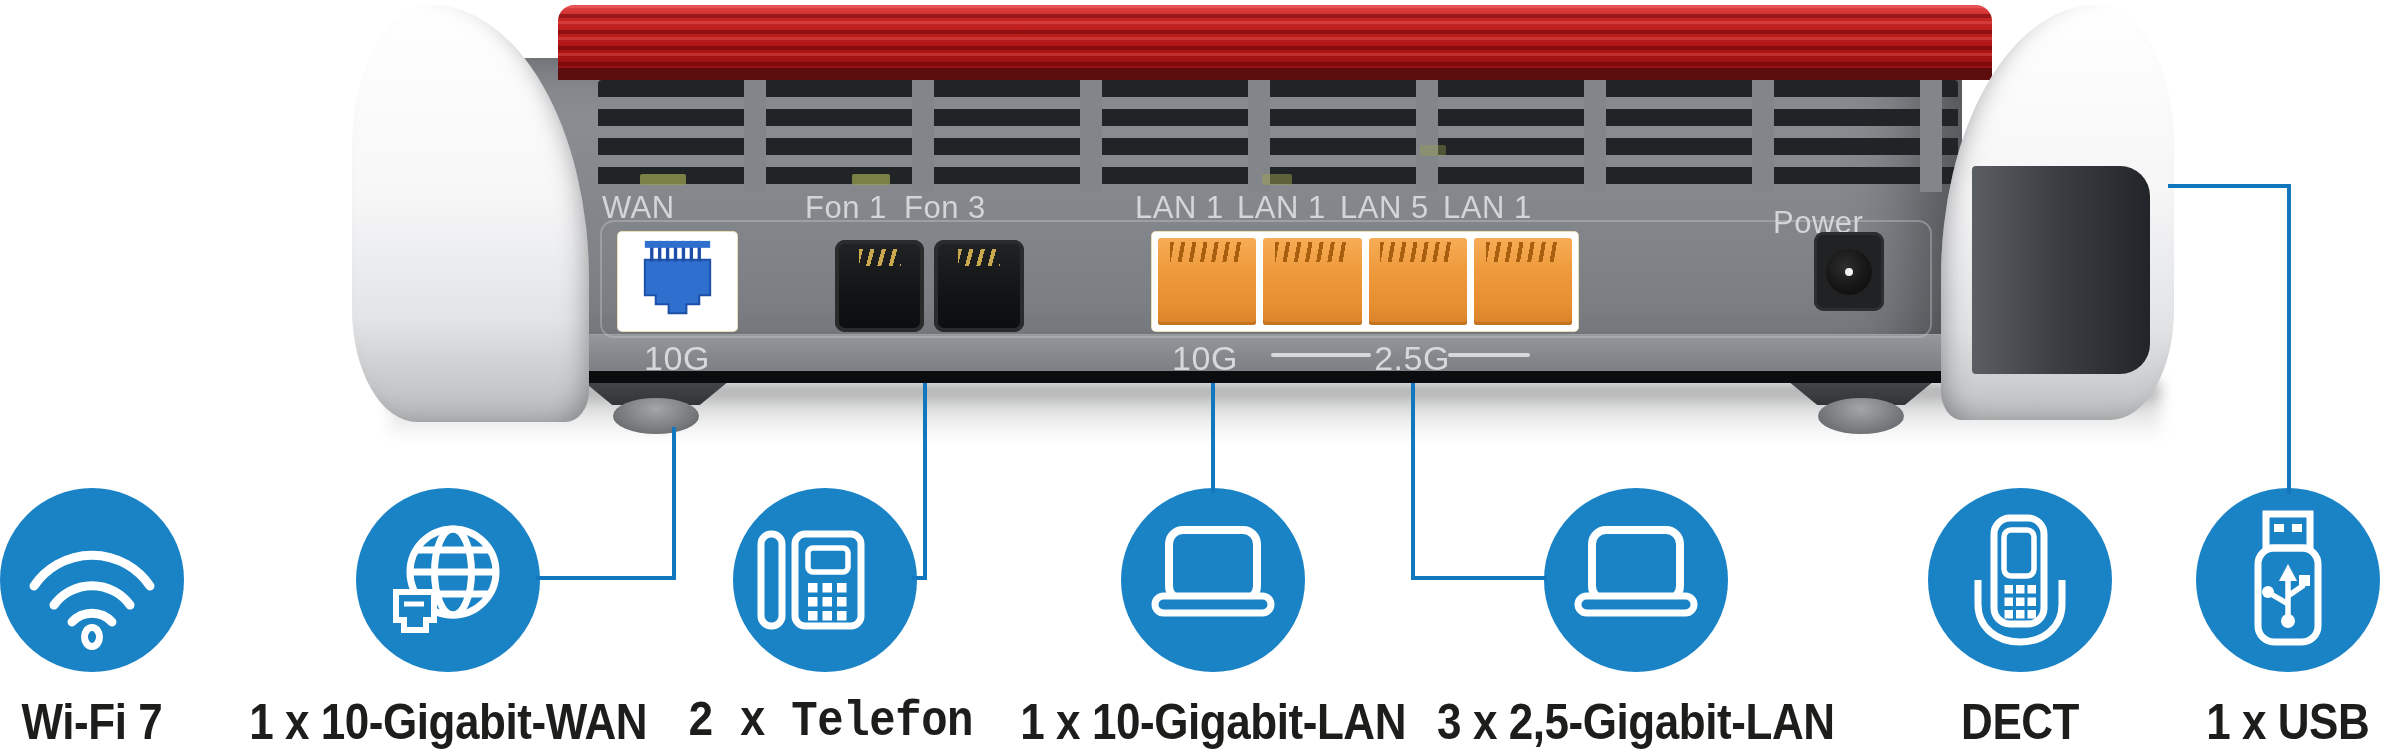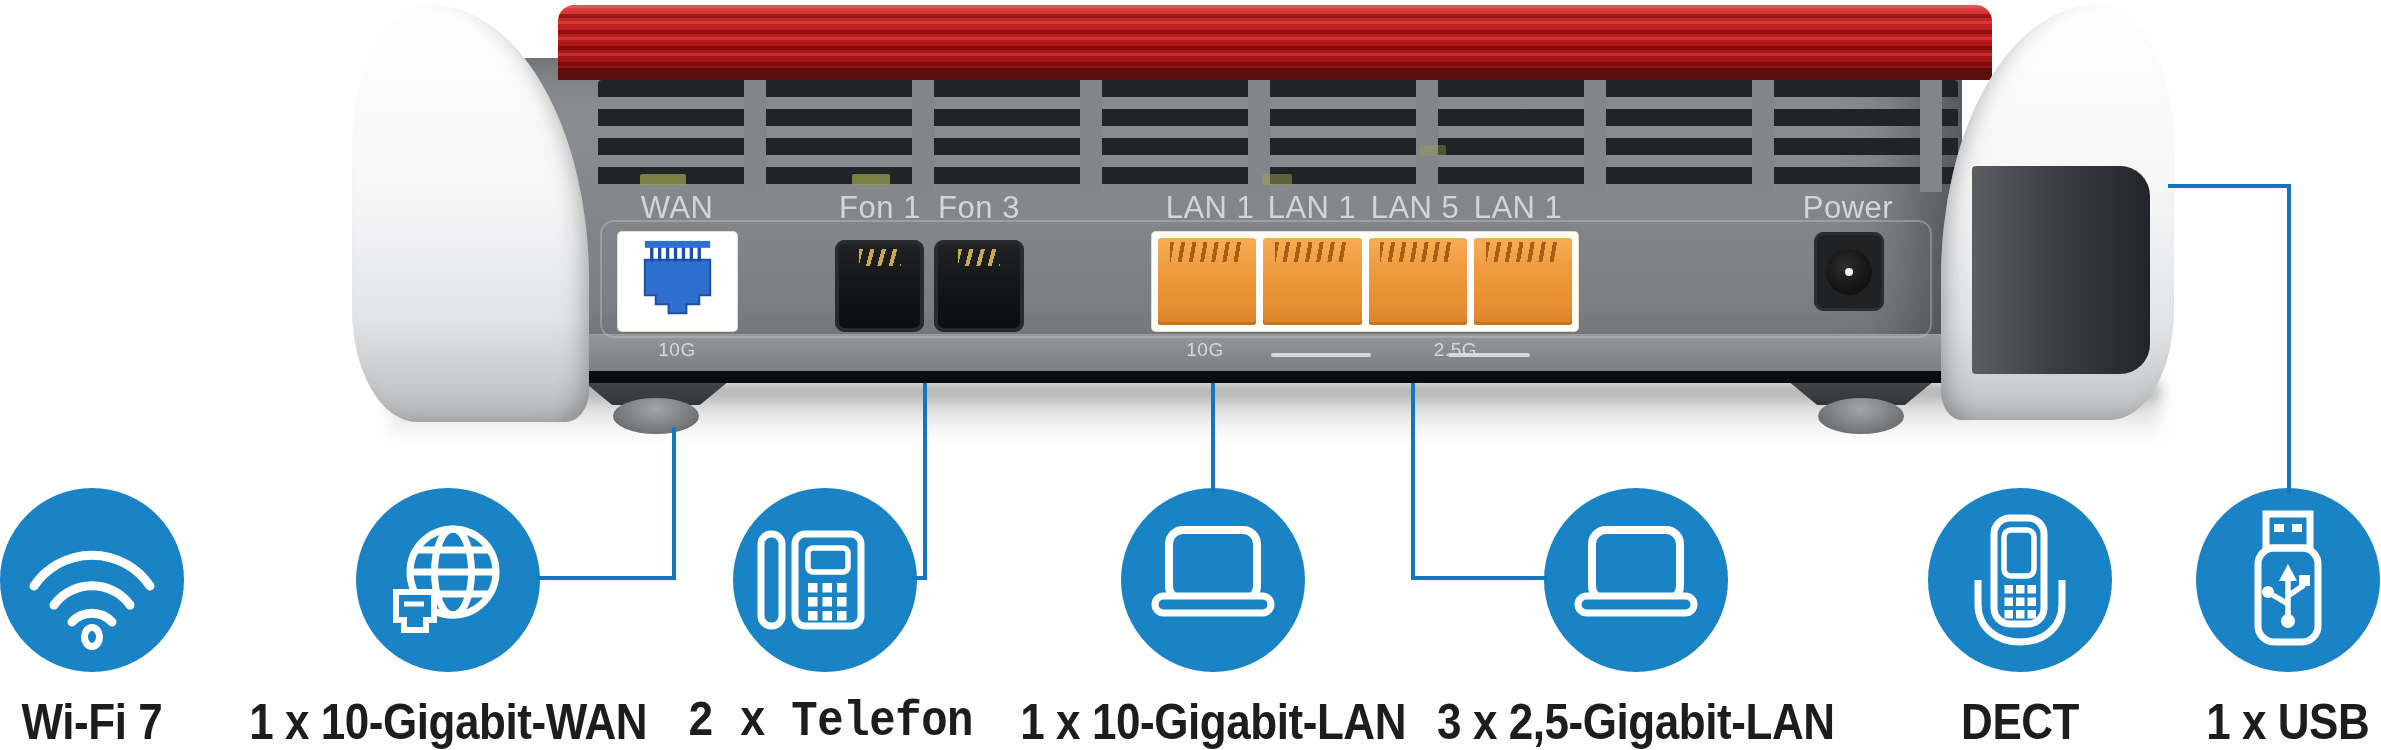--- a/index.html
+++ b/index.html
@@ -47,24 +47,24 @@
     clip-path:polygon(12% 12%,62% 0%,100% 100%,40% 100%);}
   .foot{width:146px;height:24px;z-index:2;top:381px;
     background:linear-gradient(180deg,#44474a,#323538);
     clip-path:polygon(0 0,100% 0,80% 100%,20% 100%);}
   .nub{width:86px;height:36px;z-index:2;top:398px;border-radius:50%;
     background:radial-gradient(ellipse at 50% 30%,#a3a6a9,#6d7073 75%);}
 
   
   .recess{left:600px;top:220px;width:1328px;height:114px;z-index:4;
     border:2px solid rgba(195,199,203,.4);border-radius:14px;}
-  .port-label{top:190px;width:150px;text-align:center;z-index:5;
+  .port-label{top:190px;width:150px;text-align:left;z-index:5;
     font-size:31px;color:#d3d5d7;letter-spacing:.5px;}
   .speed-label{top:339px;width:130px;text-align:center;z-index:5;
-    font-size:19px;color:#d7d8da;letter-spacing:.5px;}
+    font-size:34px;color:#d7d8da;letter-spacing:.5px;}
   .dash{top:353px;height:4px;background:#d8d9db;z-index:5;border-radius:2px;}
   .white-box{top:232px;height:99px;background:#ffffff;border-radius:4px;z-index:5;
     box-shadow:0 0 0 1px #e8dfb9;}
   .wan-box{left:618px;width:119px;}
   .lan-box{left:1152px;width:426px;display:flex;gap:7px;padding:6px;box-sizing:border-box;}
   .lan-port{flex:1;border-radius:3px;position:relative;
     background:linear-gradient(180deg,#f7ad56 0%,#ef9b3e 35%,#e78f31 75%,#d9822a 100%);
     box-shadow:inset 0 -3px 0 #c4731f;}
   .lan-pins{position:absolute;left:12%;top:4px;width:76%;height:20px;
     background:repeating-linear-gradient(100deg,#a85f10 0 4px,rgba(0,0,0,0) 4px 11px);}
@@ -117,21 +117,21 @@
   <div class="abs cap-right"></div>
   <div class="abs cap-right-inset"></div>
 
   <div class="abs port-label" style="left:602px;">WAN</div>
   <div class="abs port-label" style="left:805px;">Fon 1</div>
   <div class="abs port-label" style="left:904px;">Fon 3</div>
   <div class="abs port-label" style="left:1135px;">LAN 1</div>
   <div class="abs port-label" style="left:1237px;">LAN 1</div>
   <div class="abs port-label" style="left:1340px;">LAN 5</div>
   <div class="abs port-label" style="left:1443px;">LAN 1</div>
-  <div class="abs port-label" style="left:1773px;">Power</div>
+  <div class="abs port-label" style="left:1773px;margin-top:15px;">Power</div>
 
   <div class="abs recess"></div>
 
   <div class="abs white-box wan-box">
     <svg viewBox="0 0 100 100" style="position:absolute;left:0;top:0;width:119px;height:99px;">
       <path d="M17 28 h66 v36 h-11 v9 h-13 v9 h-18 v-9 h-13 v-9 h-11 z" fill="#2f70cf" stroke="#1d4fa8" stroke-width="2"></path>
       <g stroke="#1d4fa8" stroke-width="3.4">
         <line x1="24" y1="9" x2="24" y2="30"></line>
           <line x1="32" y1="9" x2="32" y2="30"></line>
         <line x1="40" y1="9" x2="40" y2="30"></line>
@@ -167,21 +167,21 @@
   </div>
 
   <div class="abs power-plate">
     <div class="power-hole">
       <div class="power-pin"></div>
     </div>
   </div>
 
   <div class="abs speed-label" style="left:612px;">10G</div>
   <div class="abs speed-label" style="left:1140px;">10G</div>
-  <div class="abs speed-label" style="left:1347px;text-align:right;">2.5G</div>
+  <div class="abs speed-label" style="left:1347px;">2.5G</div>
   <div class="abs dash" style="left:1271px;width:100px;"></div>
   <div class="abs dash" style="left:1448px;width:82px;"></div>
 
   <div class="abs line" style="left:672px;top:427px;width:4px;height:153px;"></div>
   <div class="abs line" style="left:536px;top:576px;width:140px;height:4px;"></div>
   <div class="abs line" style="left:923px;top:383px;width:4px;height:197px;"></div>
   <div class="abs line" style="left:912px;top:576px;width:15px;height:4px;"></div>
   <div class="abs line" style="left:1211px;top:383px;width:4px;height:110px;"></div>
   <div class="abs line" style="left:1411px;top:383px;width:4px;height:197px;"></div>
   <div class="abs line" style="left:1411px;top:576px;width:136px;height:4px;"></div>

